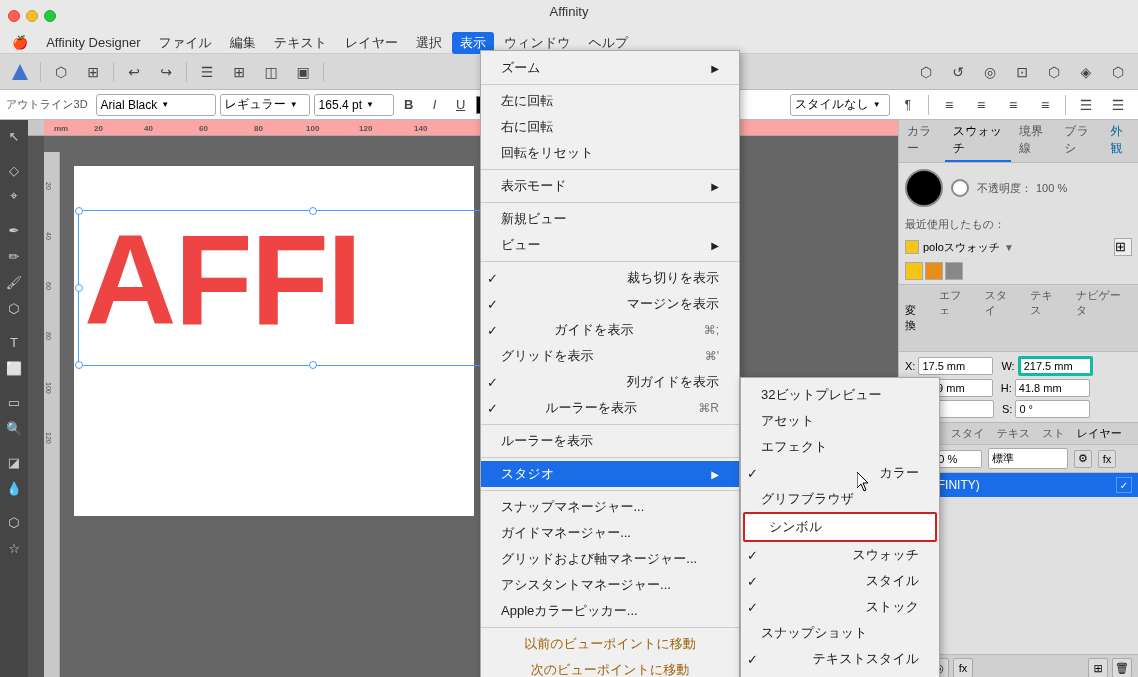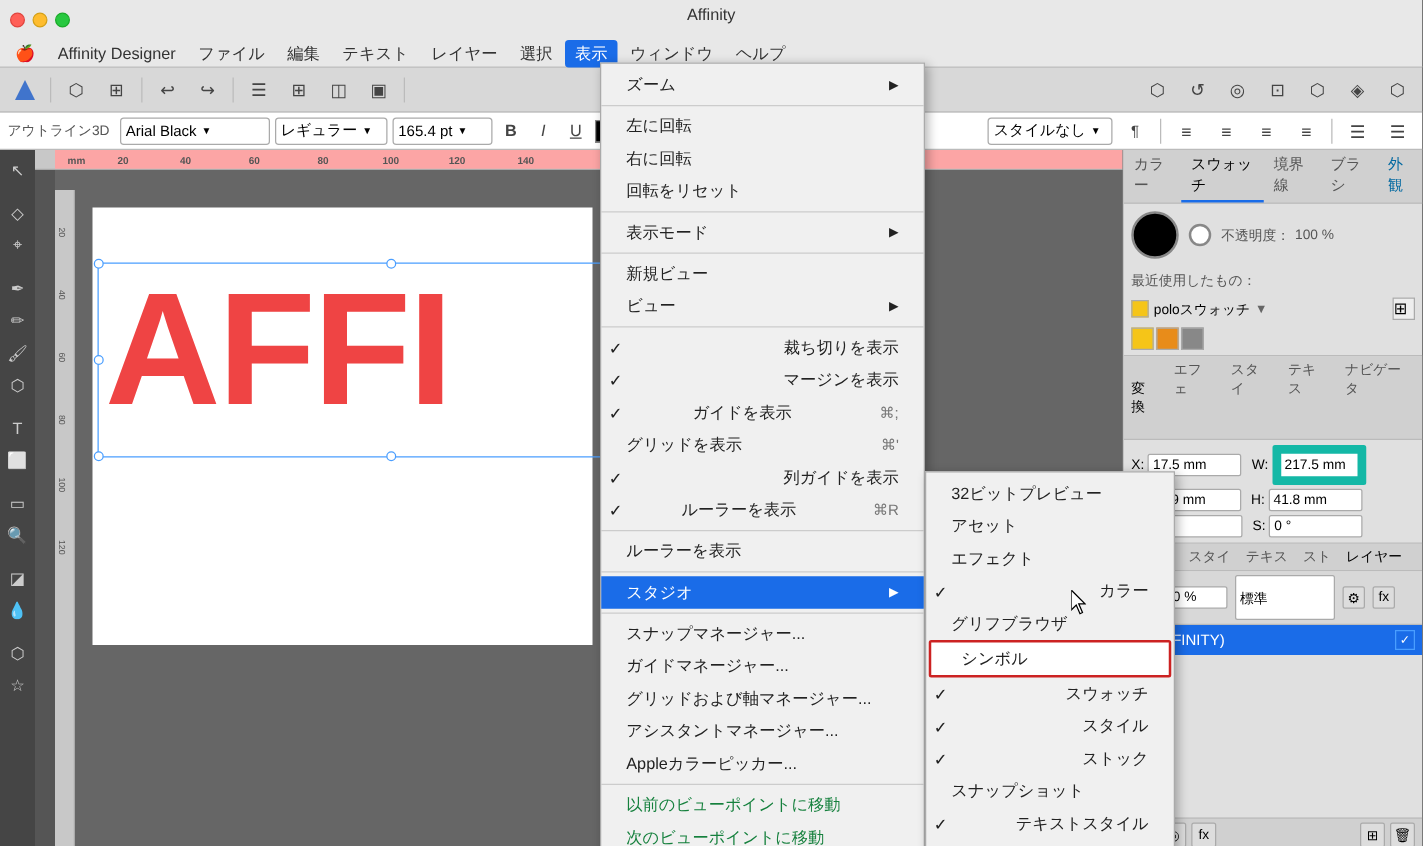--- a/index.html
+++ b/index.html
@@ -184,21 +184,21 @@
       align-items: center;
       justify-content: space-between;
       white-space: nowrap;
     }
     .menu-option.highlighted { background: #1a6ce8; color: white; }
     .menu-option.highlighted-red {
       background: white;
       color: #222;
       border: 2px solid #cc3333;
     }
-    .menu-option.disabled { color: #15803d; cursor: default; }
+    .menu-option.disabled { color: #a16207; cursor: default; justify-content: center; }
     .menu-option.checked::before {
       content: '✓';
       margin-right: 6px;
       margin-left: -14px;
     }
     .menu-option .shortcut {
       font-size: 12px;
       color: #777;
       margin-left: 20px;
     }
@@ -438,21 +438,21 @@
         <span style="padding:3px 6px;font-size:11px;cursor:pointer;color:#555">ナビゲータ</span>
       </div>
       <div style="padding:4px 6px;font-size:11px;">
         <div style="display:flex;gap:8px;margin-bottom:3px;">
           <div style="display:flex;align-items:center;gap:3px;">
             <span>X:</span>
             <div style="width:75px;height:18px;background:white;border:1px solid #aaa;border-radius:2px;font-size:11px;padding:0 3px;display:flex;align-items:center;cursor:text">17.5 mm</div>
           </div>
           <div style="display:flex;align-items:center;gap:3px;">
             <span>W:</span>
-            <div style="width:75px;height:32px;background:white;border:7px solid #14b8a6;border-radius:2px;font-size:11px;padding:0 3px;display:flex;align-items:center;cursor:text">217.5 mm</div>
+            <div style="width:75px;height:20px;background:white;border:3px solid #14b8a6;border-radius:2px;font-size:11px;padding:0 3px;display:flex;align-items:center;cursor:text">217.5 mm</div>
           </div>
         </div>
         <div style="display:flex;gap:8px;margin-bottom:3px;">
           <div style="display:flex;align-items:center;gap:3px;">
             <span>Y:</span>
             <div style="width:75px;height:18px;background:white;border:1px solid #aaa;border-radius:2px;font-size:11px;padding:0 3px;display:flex;align-items:center;cursor:text">44.9 mm</div>
           </div>
           <div style="display:flex;align-items:center;gap:3px;">
             <span>H:</span>
             <div style="width:75px;height:18px;background:white;border:1px solid #aaa;border-radius:2px;font-size:11px;padding:0 3px;display:flex;align-items:center;cursor:text">41.8 mm</div>
@@ -475,21 +475,21 @@
       <div style="display:flex;background:#d0d0d0;border-bottom:1px solid #bbb;">
         <span style="padding:3px 6px;font-size:11px;cursor:pointer;color:#555">エフェ</span>
         <span style="padding:3px 6px;font-size:11px;cursor:pointer;color:#555">スタイ</span>
         <span style="padding:3px 6px;font-size:11px;cursor:pointer;color:#555">テキス</span>
         <span style="padding:3px 6px;font-size:11px;cursor:pointer;color:#555">スト</span>
         <span style="padding:3px 6px;font-size:11px;cursor:pointer;color:#000;font-weight:500">レイヤー</span>
       </div>
       <div style="display:flex;align-items:center;padding:3px 6px;gap:6px;background:#d8d8d8;border-bottom:1px solid #bbb;">
         <span style="font-size:11px;color:#555">度</span>
         <div style="width:60px;height:18px;background:white;border:1px solid #aaa;border-radius:2px;font-size:11px;padding:0 3px;display:flex;align-items:center;cursor:text">100 %</div>
-        <div style="width:80px;height:36px;background:white;border:1px solid #aaa;border-radius:2px;font-size:11px;padding:0 3px;display:flex;align-items:center;cursor:pointer">標準</div>
+        <div style="width:80px;height:21px;background:white;border:1px solid #aaa;border-radius:2px;font-size:11px;padding:0 3px;display:flex;align-items:center;cursor:pointer">標準</div>
         <button style="width:18px;height:18px;background:#ddd;border:1px solid #aaa;border-radius:2px;cursor:pointer;font-size:11px">⚙</button>
         <button style="width:18px;height:18px;background:#ddd;border:1px solid #aaa;border-radius:2px;cursor:pointer;font-size:11px">fx</button>
       </div>
       <div style="flex:1;overflow-y:auto;background:#e0e0e0;">
 
         <div style="display:flex;align-items:center;padding:4px 6px;gap:4px;background:#1a6ce8;color:white;">
           <span style="font-size:13px;font-weight:bold;color:white">A</span>
           <span style="font-size:12px;">(AFFINITY)</span>
           <div style="margin-left:auto;width:16px;height:16px;background:#1a6ce8;border:1px solid #4a9eff;display:flex;align-items:center;justify-content:center;cursor:pointer">
             <span style="font-size:10px;color:white">✓</span>

